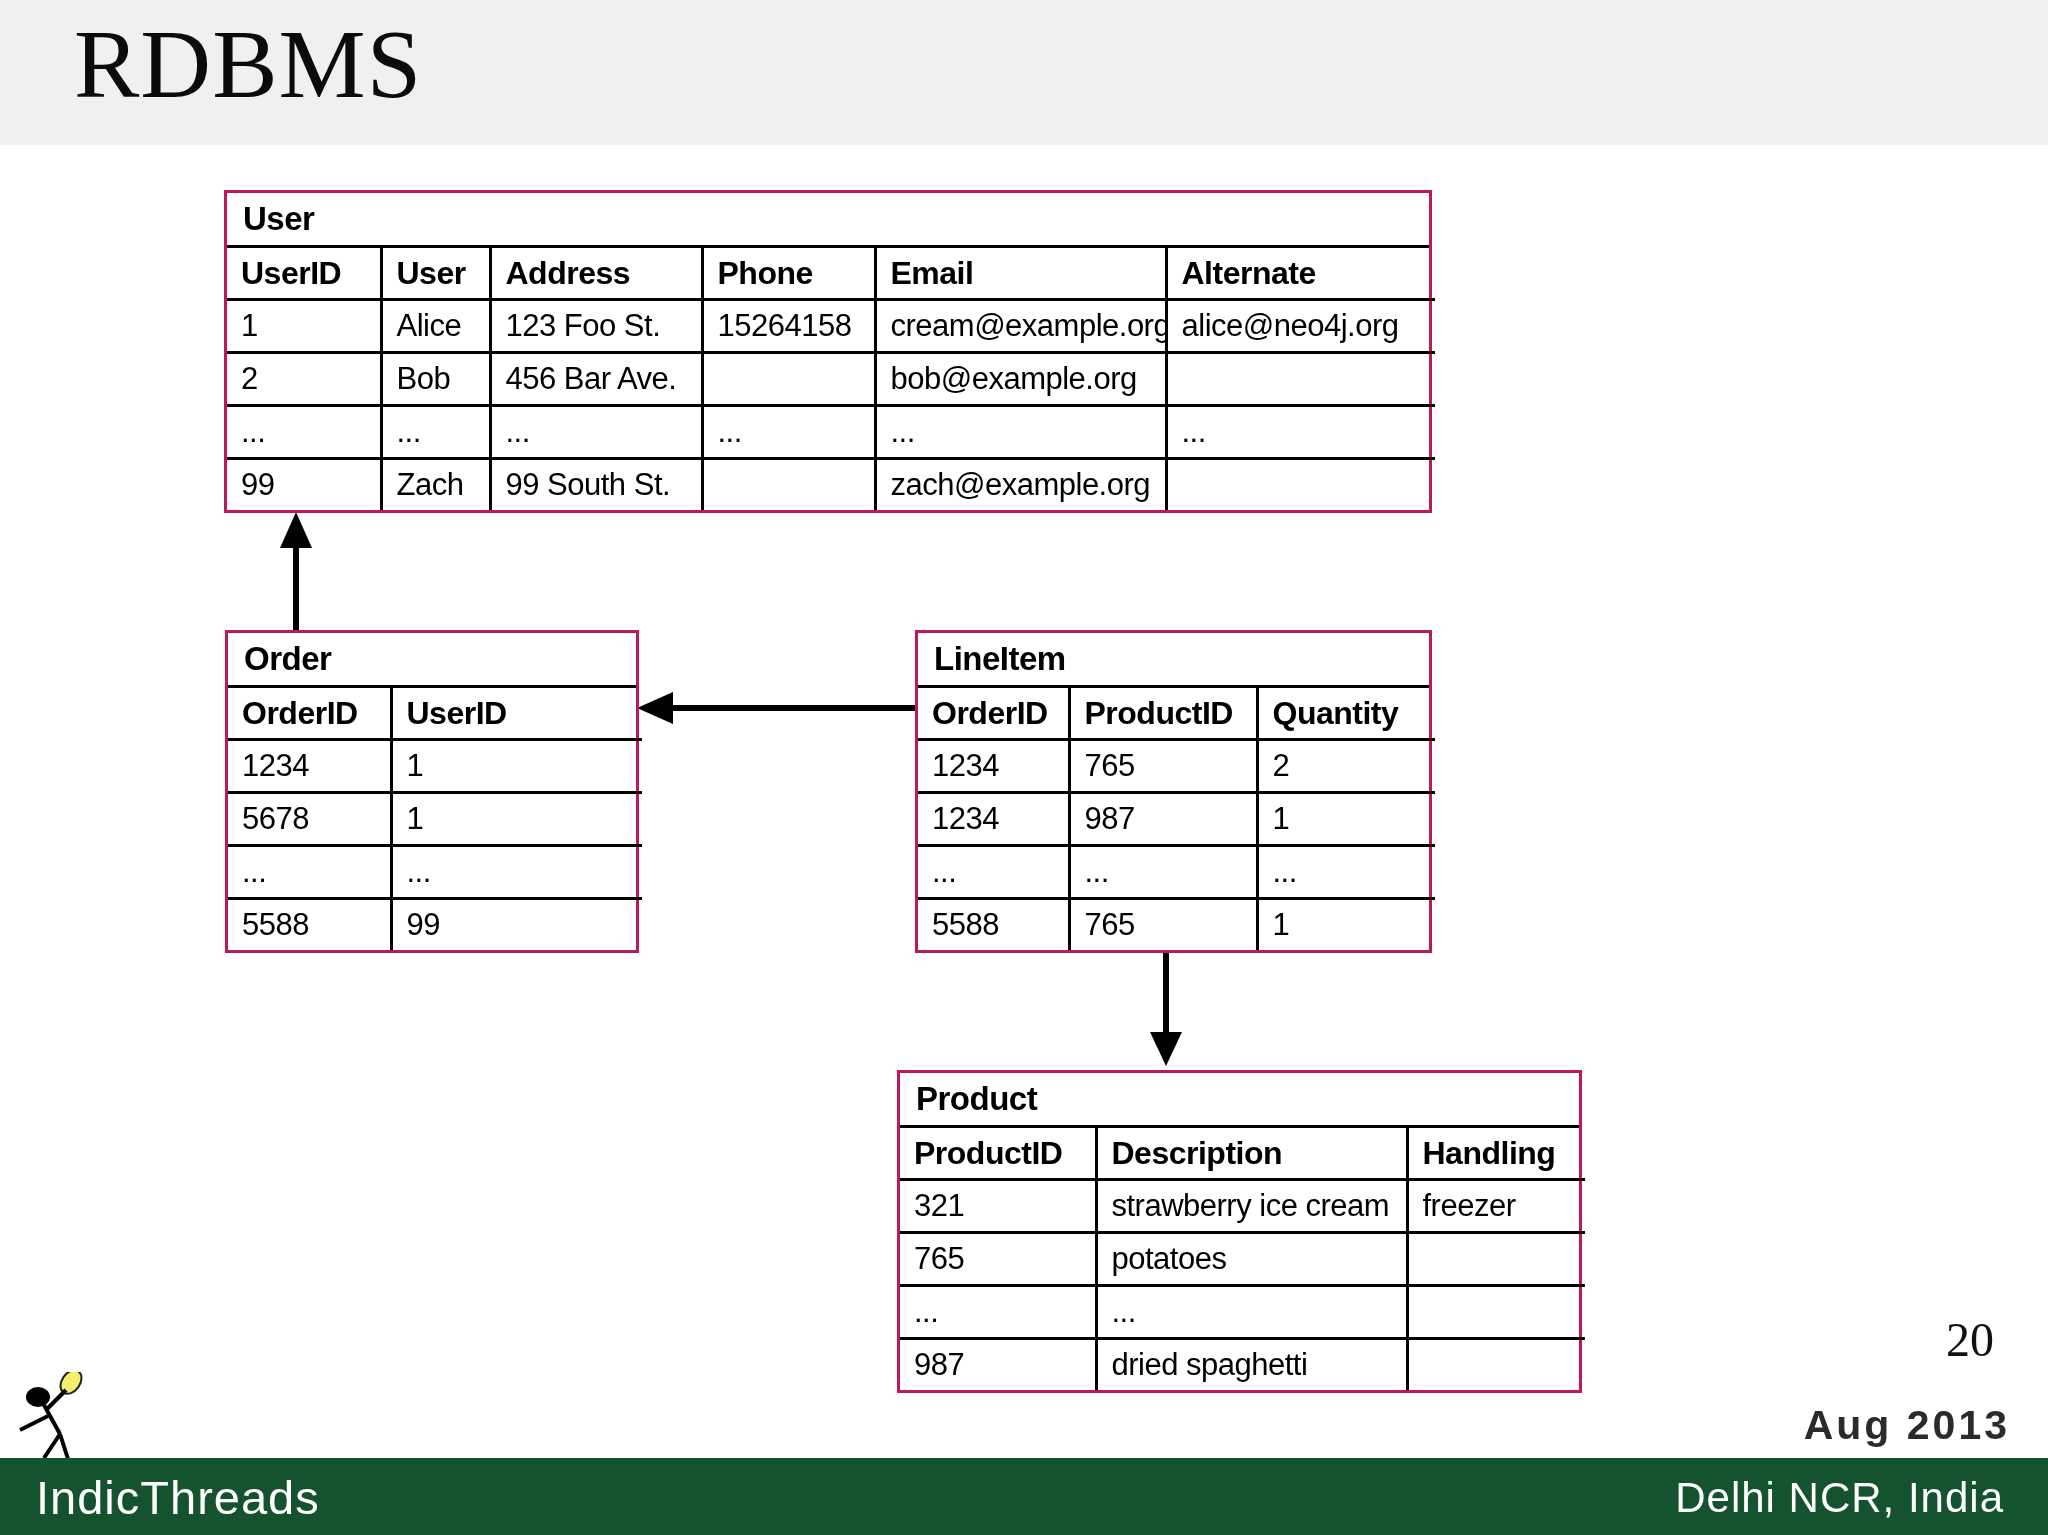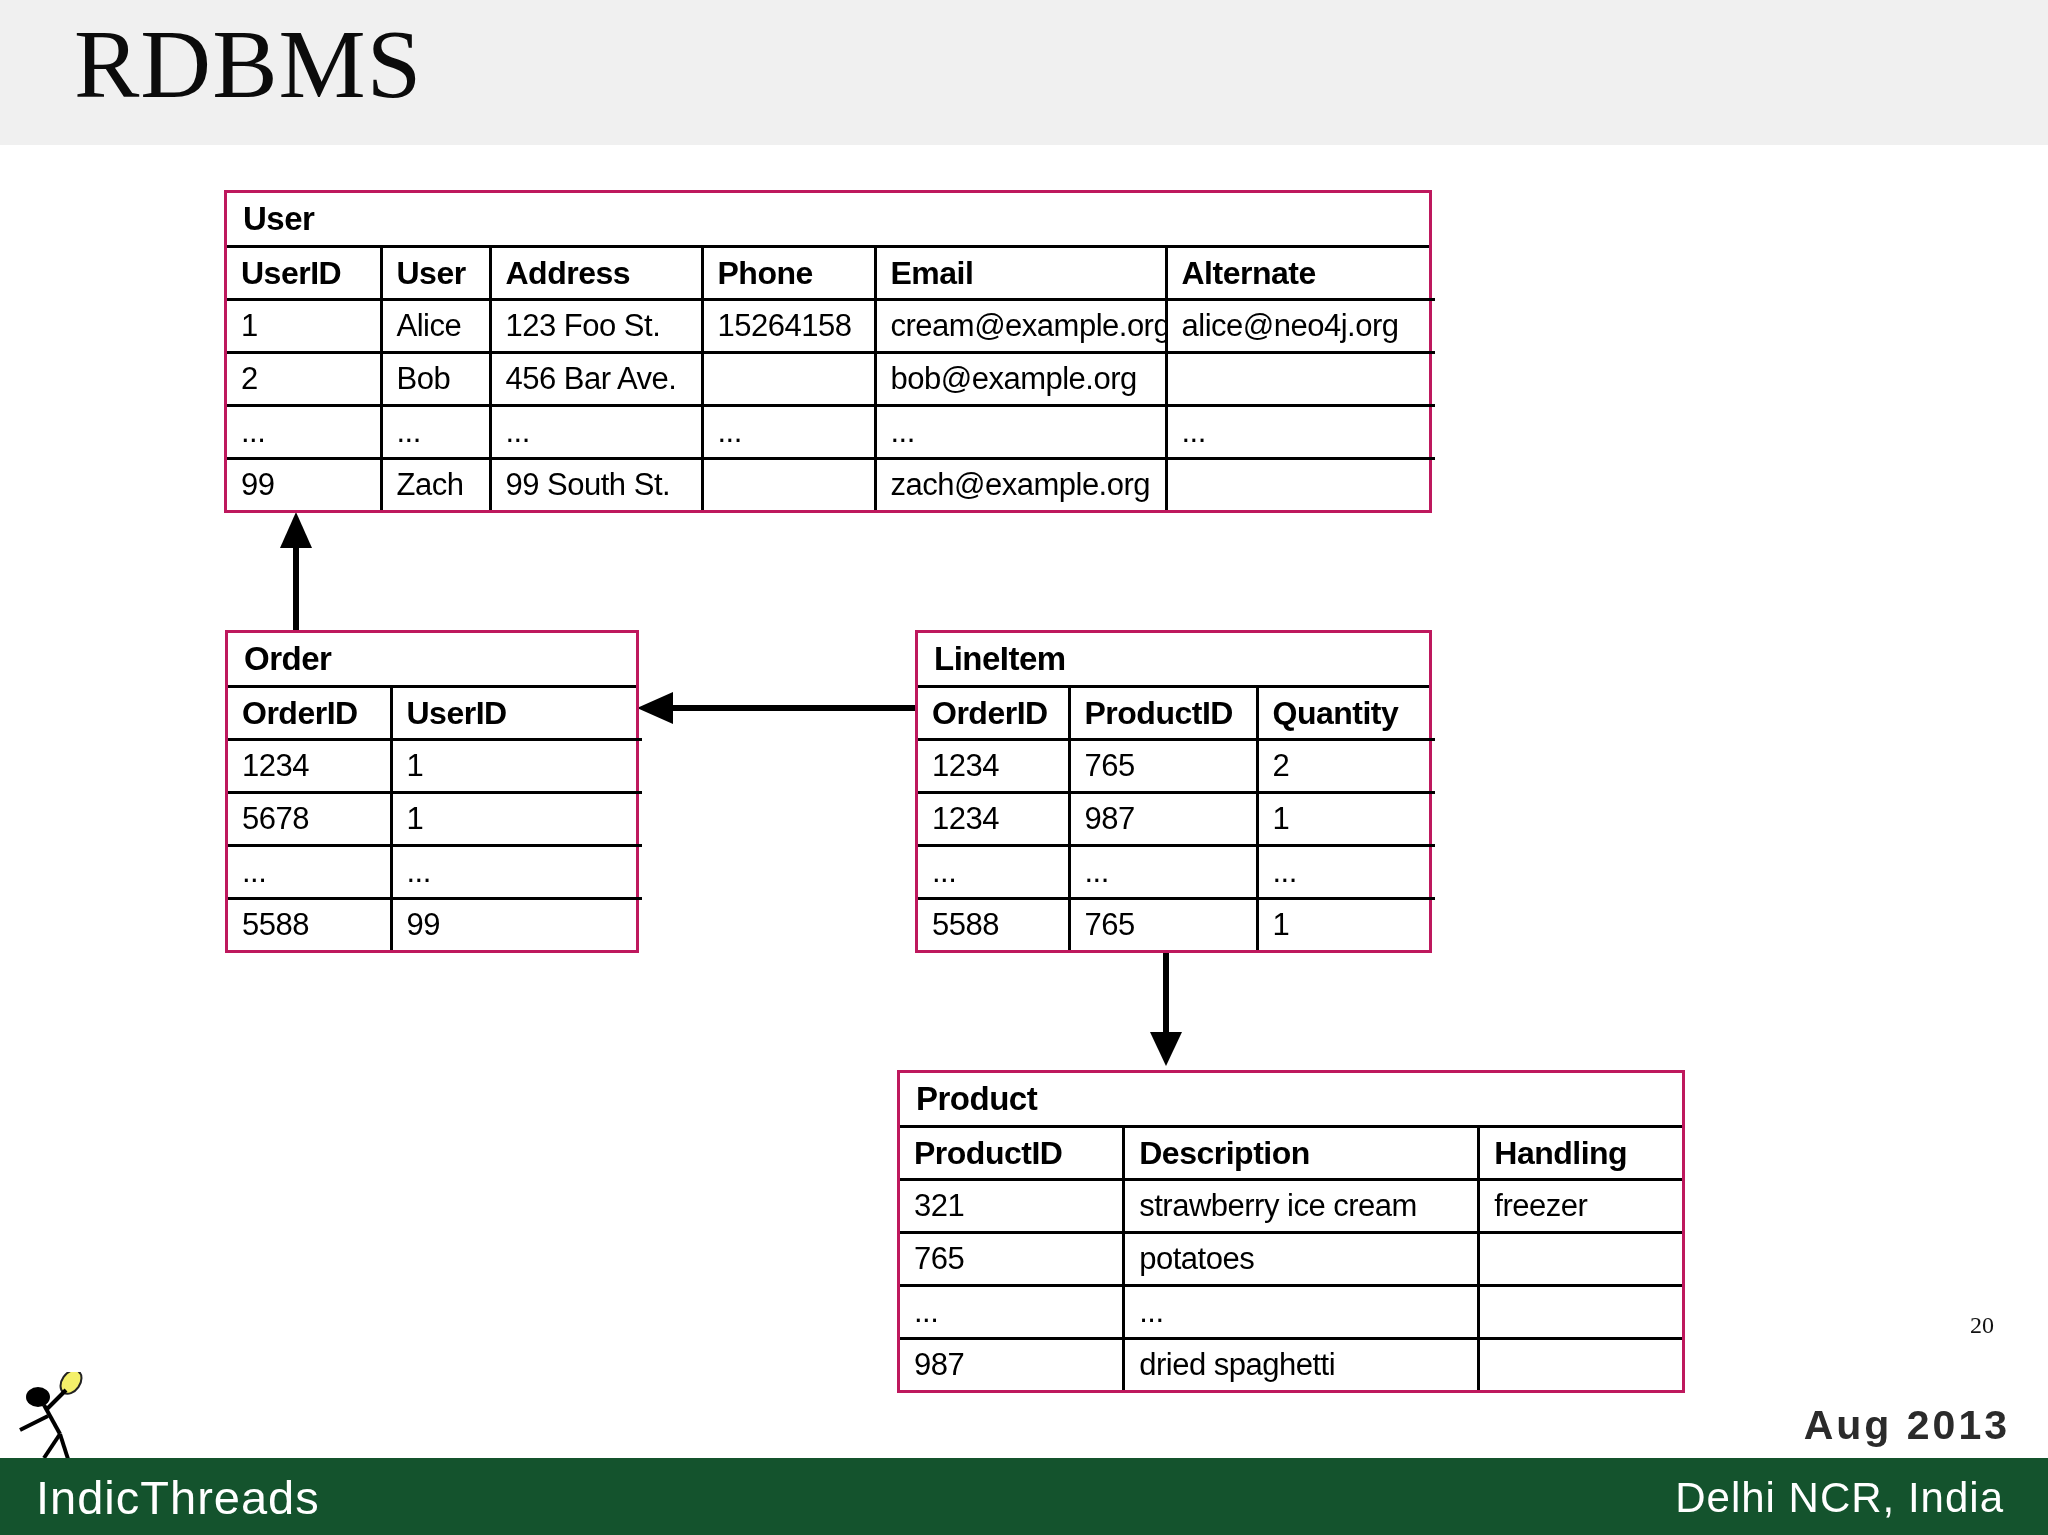--- a/index.html
+++ b/index.html
@@ -19,21 +19,21 @@
     overflow:hidden;white-space:nowrap;}
   .dbtable th{font-weight:bold;font-size:32px;}
   .dbtable tr>*:first-child{border-left:none;}
   .dbtable tr>*:last-child{border-right:none;}
   .dbtable tbody tr:last-child td{border-bottom:none;margin-left:20px;}
   .dbtable thead th{border-top:none;}
   
   .arrows{position:absolute;left:0;top:0;width:2048px;height:1535px;pointer-events:none;}
   
   .pageno{position:absolute;right:54px;top:1312px;font-family:"Liberation Serif",serif;
-    font-size:24px;color:#111;}
+    font-size:48px;color:#111;}
   .slidedate{position:absolute;right:38px;top:1402px;font-size:41px;color:#2b2b2b;
     letter-spacing:3px;font-weight:bold;}
   .footerbar{position:absolute;left:0;top:1458px;width:2048px;height:77px;background:#1a6c94;}
   .footer-brand{position:absolute;left:36px;top:12px;font-size:47px;color:#ffffff;letter-spacing:1px;}
   .footer-loc{position:absolute;right:44px;top:16px;font-size:42px;color:#ffffff;letter-spacing:1px;}
   .logo{position:absolute;left:8px;top:1372px;}
 </style>
 </head>
 <body>
 
@@ -183,21 +183,21 @@
           </tr>
           <tr>
             <td>5588</td>
             <td>765</td>
             <td>1</td>
           </tr>
         </tbody>
       </table>
     </div>
 
-  <div class="dbtable" style="left:897px;top:1070px;width:788px">
+  <div class="dbtable" style="left:897px;top:1070px;width:685px">
       <div class="tbl-title">Product</div>
       <table>
         <colgroup>
           <col style="width: 196px;">
           <col style="width: 311px;">
           <col style="width: 178px;">
         </colgroup>
         <thead>
           <tr>
             <th>ProductID</th>

